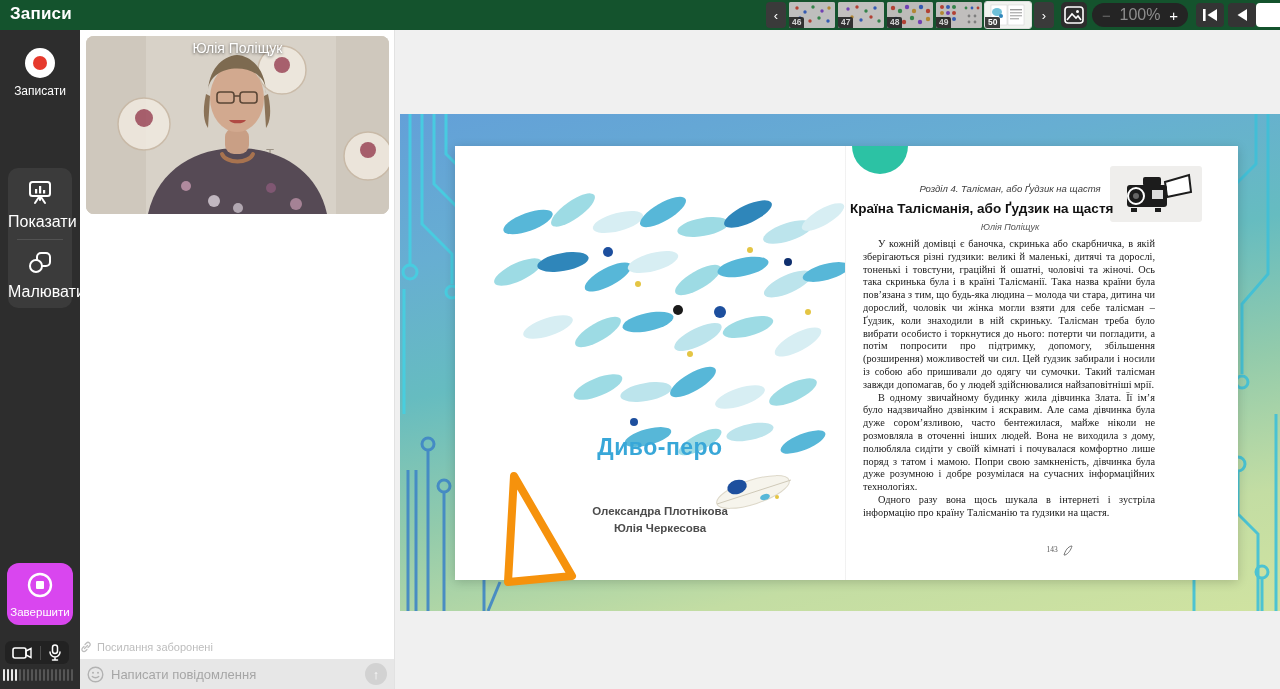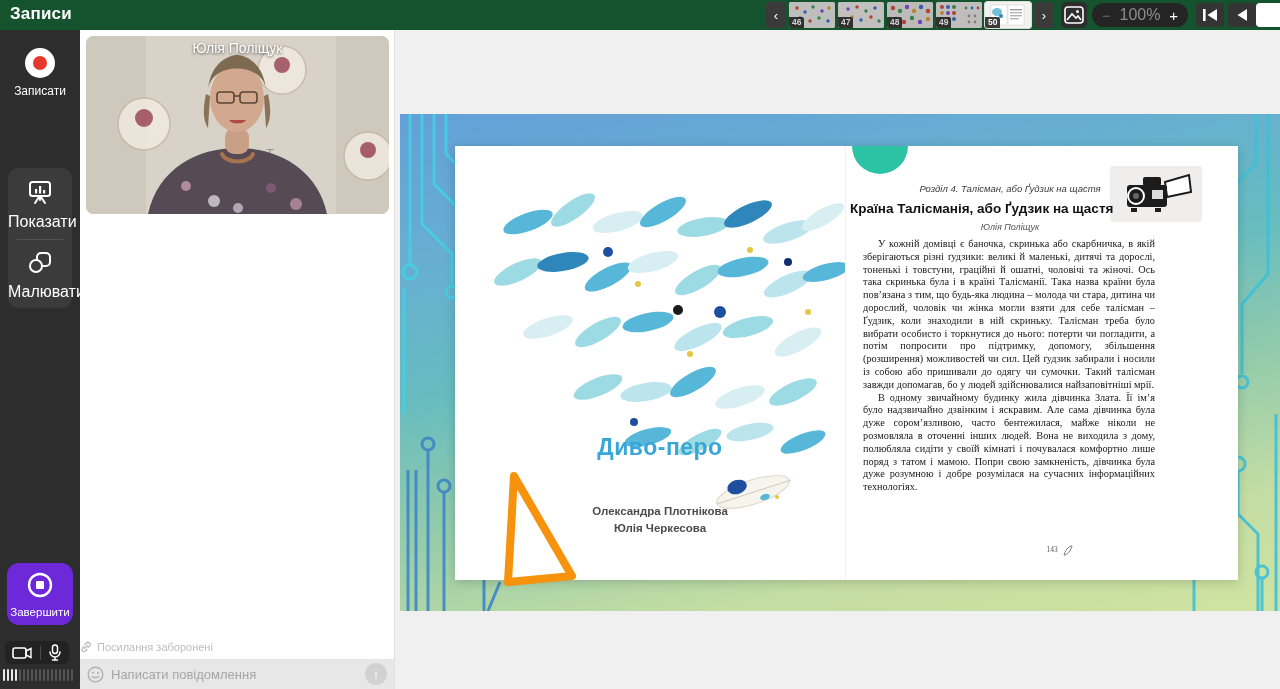--- a/index.html
+++ b/index.html
@@ -32,21 +32,21 @@
   .record-btn { position:absolute; top:48px; left:0; width:80px; text-align:center; cursor:pointer; }
   .rec-icon { width:30px; height:30px; border-radius:50%; background:#fff; margin:0 auto; display:flex; align-items:center; justify-content:center; }
   .rec-dot { width:14px; height:14px; border-radius:50%; background:#e6392c; }
   .side-label { color:#fff; font-size:12px; margin-top:6px; }
 
   .tools-panel { position:absolute; left:8px; top:168px; width:64px; height:140px; background:#3b3b3b; border-radius:10px; text-align:center; padding-top:10px; }
   .tool-btn { cursor:pointer; }
   .tool-btn .side-label { margin-top:3px; font-size:16px; }
   .tool-divider { width:46px; height:1px; background:#525252; margin:8px auto; }
 
-  .finish-btn { position:absolute; left:7px; top:563px; width:66px; height:62px; border-radius:12px; background:#6d28d9; text-align:center; padding-top:8px; cursor:pointer; }
+  .finish-btn { position:absolute; left:7px; top:563px; width:66px; height:62px; border-radius:12px; background:#d946ef; text-align:center; padding-top:8px; cursor:pointer; }
   .finish-btn .side-label { font-size:11.5px; margin-top:3px; }
 
   .av-pill { position:absolute; left:5px; top:641px; width:64px; height:23px; border-radius:6px; background:#222; display:flex; align-items:center; justify-content:space-evenly; }
   .av-divider { width:1px; height:14px; background:#4c4c4c; }
 
   .meter { position:absolute; left:3px; top:669px; height:12px; display:flex; gap:2px; align-items:stretch; }
   .meter i { width:2px; background:#555; border-radius:1px; }
   .meter i:nth-child(-n+4) { background:#e9e9e9; }
 
   
@@ -197,20 +197,21 @@
         <rect x="33" y="18" width="11" height="9" fill="#fff" opacity=".85"></rect>
         <rect x="12" y="36" width="6" height="4" fill="#1c1c1c"></rect>
         <rect x="36" y="36" width="6" height="4" fill="#1c1c1c"></rect>
       </svg>
     </div>
     <div class="page-title">Країна Талісманія, або Ґудзик на щастя</div>
     <div class="page-author">Юлія Поліщук</div>
     <div class="page-body">
       <p>У кожній домівці є баночка, скринька або скарбничка, в якій зберігаються різні ґудзики: великі й маленькі, дитячі та дорослі, тоненькі і товстуни, граційні й ошатні, чоловічі та жіночі. Ось така скринька була і в країні Талісманії. Така назва країни була пов’язана з тим, що будь-яка людина – молода чи стара, дитина чи дорослий, чоловік чи жінка могли взяти для себе талісман – Ґудзик, коли знаходили в ній скриньку. Талісман треба було вибрати особисто і торкнутися до нього: потерти чи погладити, а потім попросити про підтримку, допомогу, збільшення (розширення) можливостей чи сил. Цей ґудзик забирали і носили із собою або пришивали до одягу чи сумочки. Такий талісман завжди допомагав, бо у людей здійснювалися найзаповітніші мрії.</p>
       <p>В одному звичайному будинку жила дівчинка Злата. Її ім’я було надзвичайно дзвінким і яскравим. Але сама дівчинка була дуже сором’язливою, часто бентежилася, майже ніколи не розмовляла в оточенні інших людей. Вона не виходила з дому, полюбляла сидіти у своїй кімнаті і почувалася комфортно лише поряд з татом і мамою. Попри свою замкненість, дівчинка була дуже розумною і добре розумілася на сучасних інформаційних технологіях.</p>
+      <p>Одного разу вона щось шукала в інтернеті і зустріла інформацію про країну Талісманію та ґудзики на щастя.</p>
     </div>
     <div class="page-footer">
       <span>143</span>
       <svg width="12" height="12" viewBox="0 0 12 12">
         <path d="M2,10 C4,3 8,1 10,1 C9,5 6,9 3,10 Z" fill="none" stroke="#777" stroke-width="1"></path>
       </svg>
     </div>
 
     <div class="semicircle"></div>
     <svg class="triangle" width="85" height="125" viewBox="0 0 85 125">

